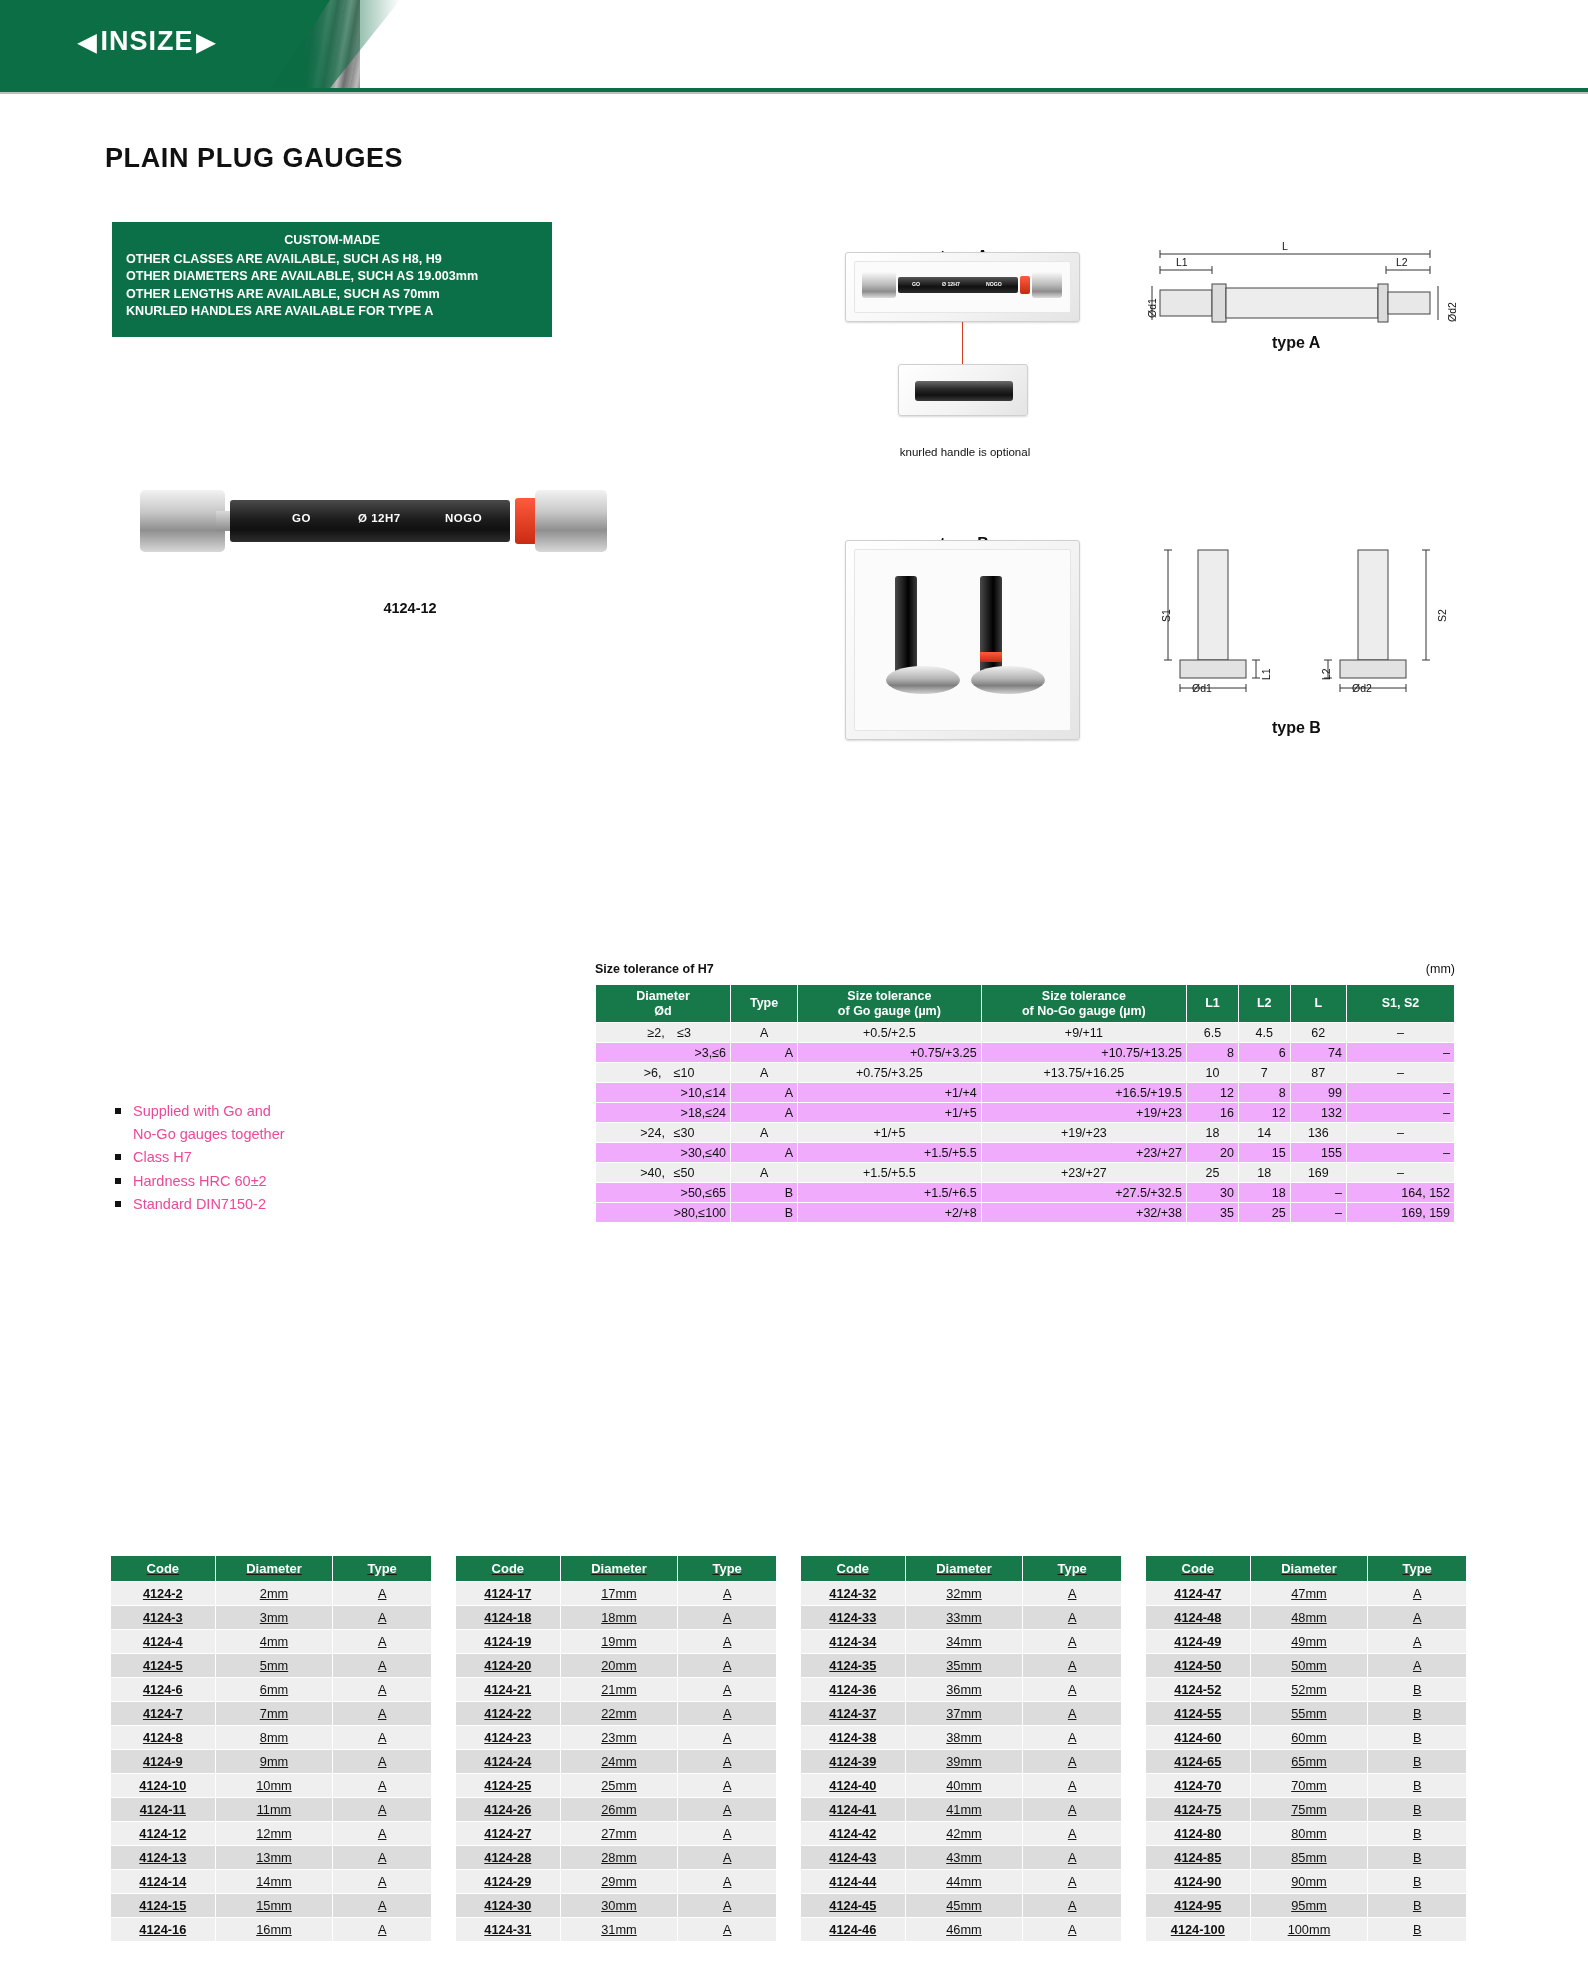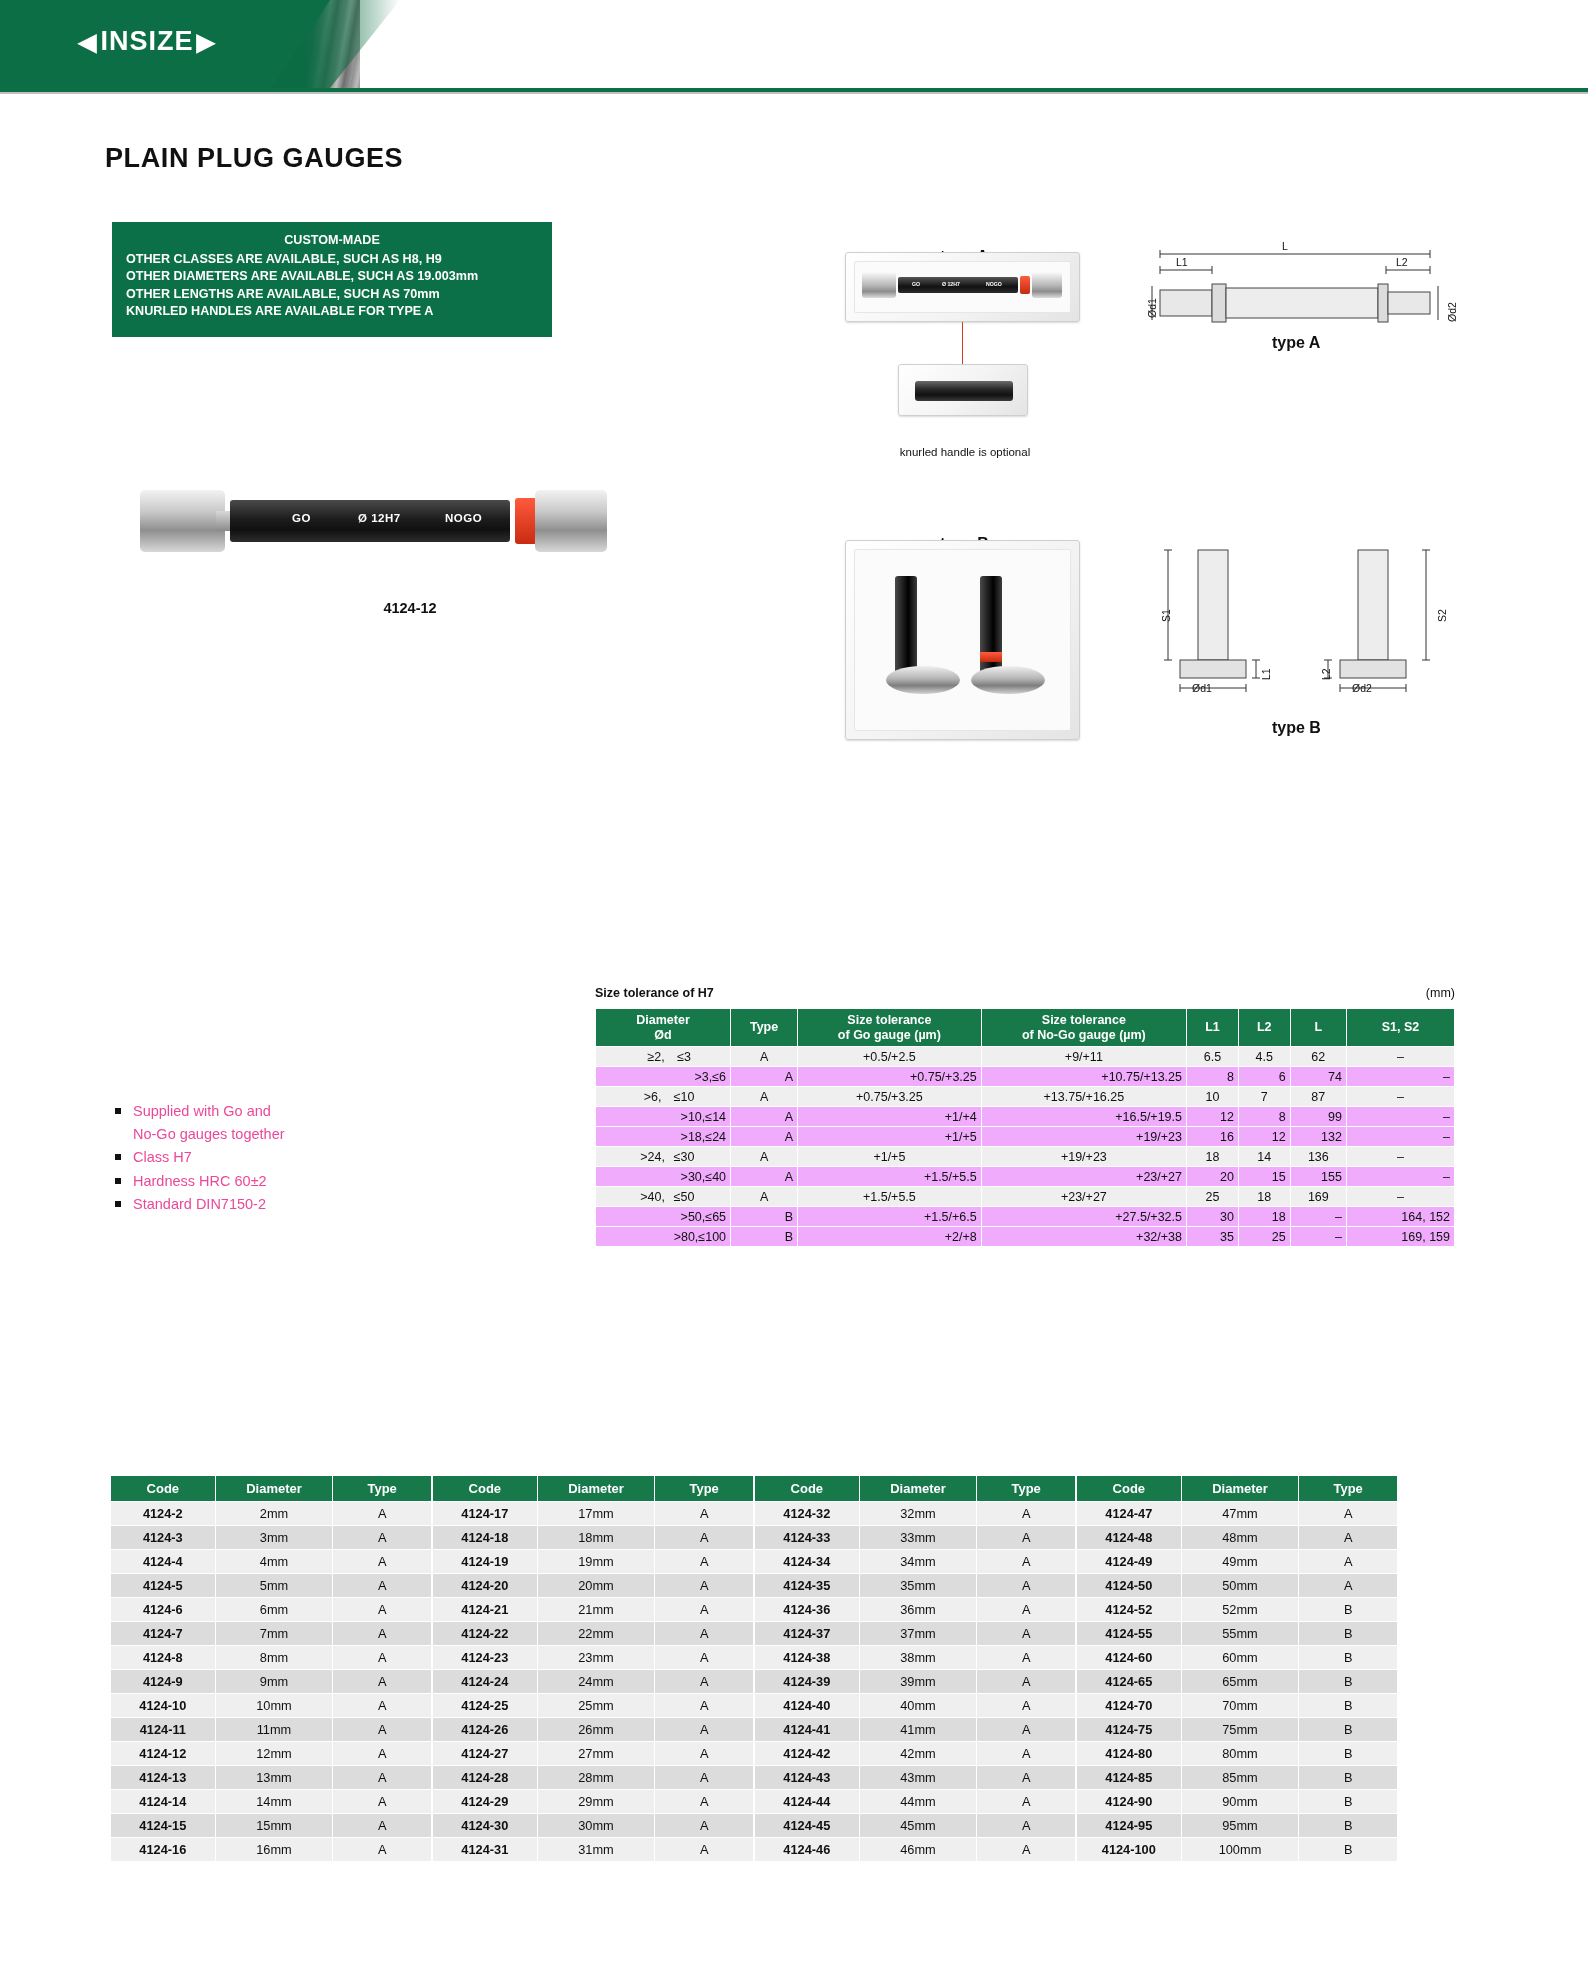--- a/index.html
+++ b/index.html
@@ -162,40 +162,40 @@
     position:absolute; top:1100px; left:115px; width:300px;
     font-size:14.5px; line-height:22.5px; color:#ec4899;
   }
   .bullet-row{ position:relative; padding-left:18px; margin-bottom:1px;}
   .bullet-row:before{
     content:""; position:absolute; left:0; top:8px; width:6px; height:6px; background:#111;
   }
 
   
   .tol-wrap{ position:absolute; top:962px; left:595px; width:860px; }
-  .tol-head-row{ position:relative; height:22px;margin-top:24px; }
+  .tol-head-row{ position:relative; height:22px; }
   .tol-title{ position:absolute; left:0; top:0; font-size:12.5px; font-weight:bold; color:#111;}
   .tol-unit{ position:absolute; right:0; top:0; font-size:12.5px; font-weight:normal; color:#111;}
   table.tol{ border-collapse:collapse; width:860px; }
   table.tol th{
     background:#17794a; color:#ffffff; font-size:12.5px; font-weight:bold;
     border:1px solid #ffffff; padding:4px 3px; line-height:14.5px; text-align:center;
   }
   table.tol td{
     border:1px solid #ffffff; font-size:12.5px; padding:2.5px 4px; text-align:center; color:#111;
   }
   table.tol tr.odd td{ background:#efefef; }
   table.tol tr.even td{ background:#f0abfc;text-align:right; }
   td.dia{ text-align:left; padding-left:18px; }
   td.dia .d2{ display:inline-block; width:42px; }
 
   
   .code-tables{
-    position:absolute; top:1475px; left:110px; width:1375px;
-    display:flex; 
+    position:absolute; top:1555px; left:110px; width:1375px;
+    display:flex; gap:23px;text-decoration:underline;
   }
   table.codes{ border-collapse:collapse; width:322px; }
   table.codes th{
     background:#17794a; color:#fff; font-size:13px; font-weight:bold;
     border:1px solid #ffffff; padding:5px 2px; text-align:center;
   }
   table.codes td{
     border:1px solid #ffffff; font-size:12.8px; padding:4px 2px; text-align:center; color:#111;
   }
   table.codes td.c1{ font-weight:bold; }

